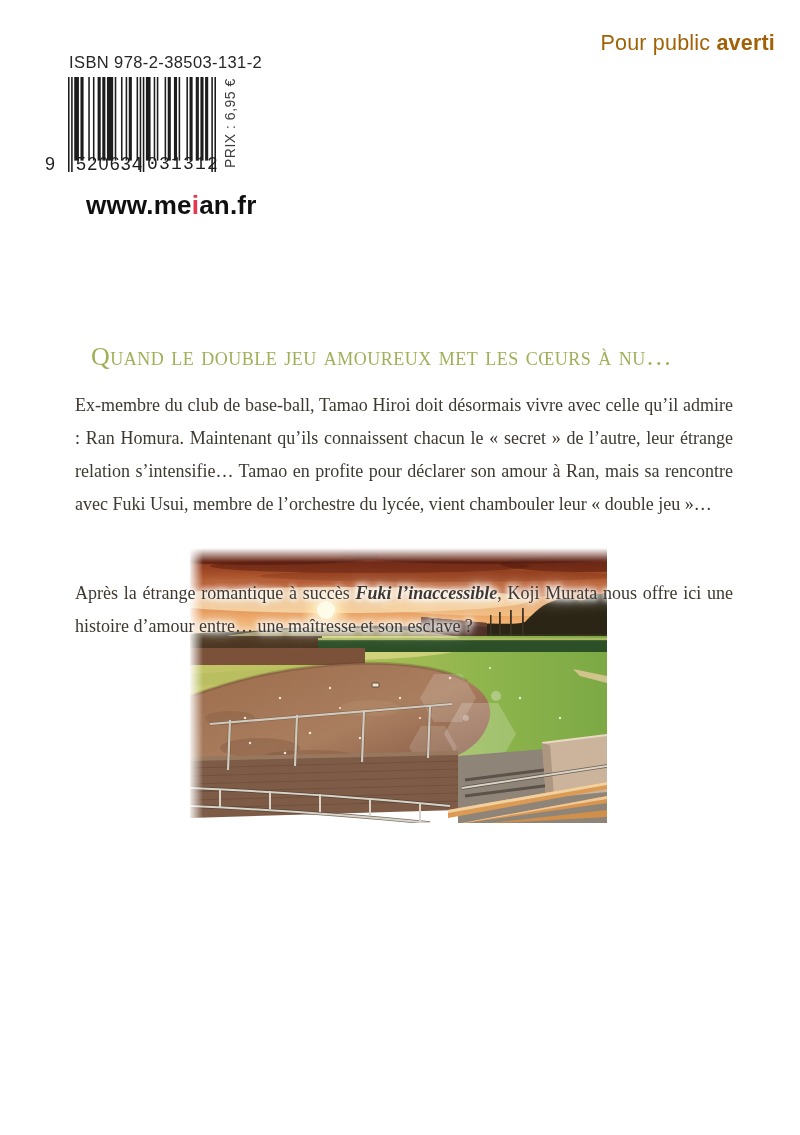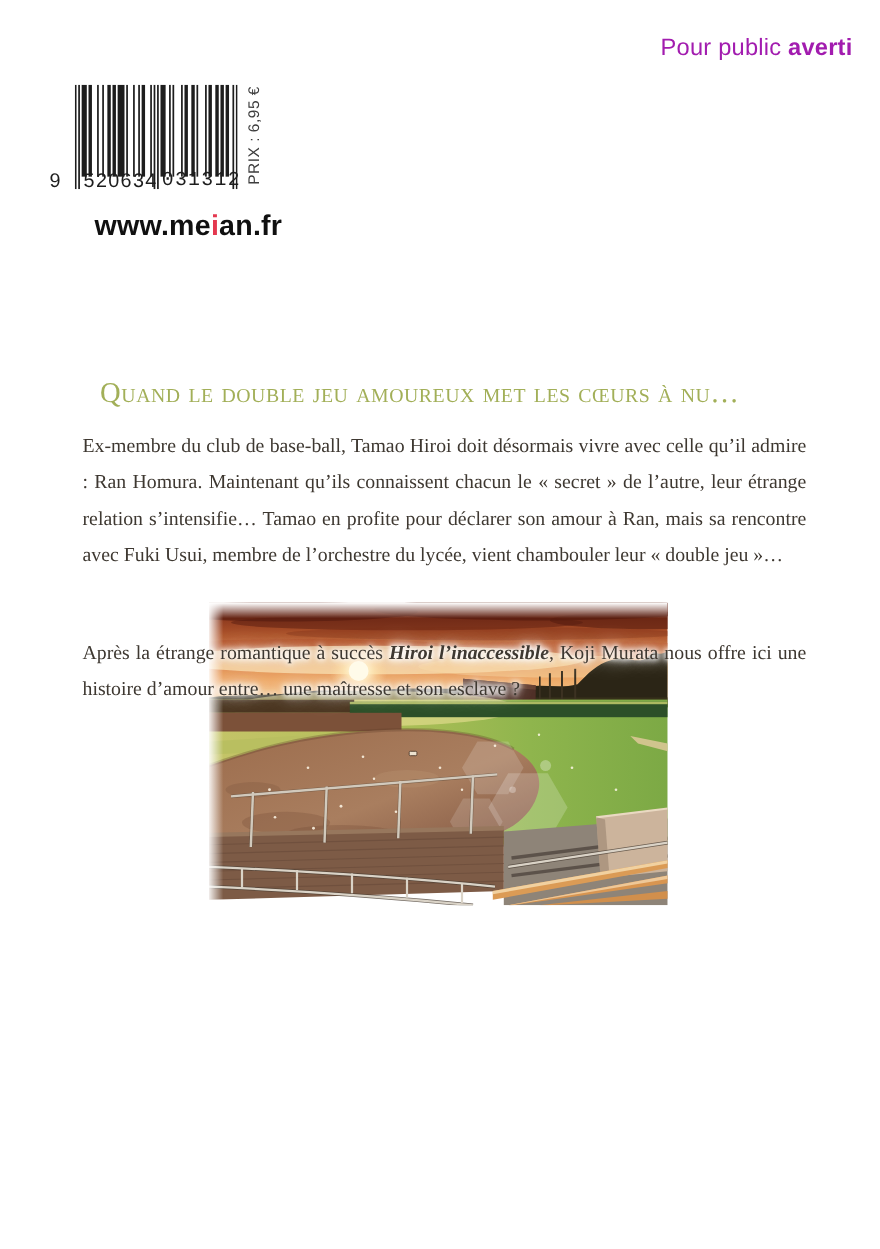--- a/index.html
+++ b/index.html
@@ -1,19 +1,19 @@
 <!DOCTYPE html>
 <html><head>
 <meta charset="utf-8">
 <style>
   html,body{margin:0;padding:0;background:#ffffff;}
   #page{position:relative;width:800px;height:1135px;background:#ffffff;overflow:hidden;
         font-family:"Liberation Sans",sans-serif;}
 
-  .audience{position:absolute;top:31px;right:25px;font-size:21.5px;color:#a21caf;letter-spacing:.2px;}
+  .audience{position:absolute;top:31px;right:25px;font-size:21.5px;color:#a16207;letter-spacing:.2px;}
   .audience b{font-weight:700;}
 
   .isbn{position:absolute;left:69px;top:53px;font-size:16.5px;color:#262626;letter-spacing:.4px;}
   .barcode{position:absolute;left:68px;top:77px;width:148px;height:95px;}
   .bc-digit{position:absolute;top:154px;font-size:18px;color:#1d1d1d;}
   .bc-9{left:45px;}
   .bc-g1{left:76px;letter-spacing:1.2px;}
   .bc-g2{left:147px;letter-spacing:1.2px;font-family:Liberation Mono, monospace;}
   .prix{position:absolute;left:222px;top:168px;transform:rotate(-90deg);transform-origin:0 0;
         font-size:14px;color:#3d3d3d;letter-spacing:.5px;white-space:nowrap;}
@@ -36,20 +36,21 @@
   .illustration{position:absolute;left:190px;top:548px;width:417px;height:275px;z-index:1;}
   .illustration svg{display:block;width:100%;height:100%;}
 </style>
 </head>
 <body>
 
 <div id="page">
 
   <div class="audience"><span>Pour public </span><b>averti</b></div>
 
+  <div class="isbn">ISBN 978-2-38503-131-2</div>
 
   <svg class="barcode" viewBox="0 0 95 100" preserveAspectRatio="none" aria-hidden="true">
     <g id="barcode-bars" fill="#1d1d1d">
         <rect x="0" y="0" width="1" height="100"></rect>
         <rect x="2" y="0" width="1" height="100"></rect>
         <rect x="4" y="0" width="3" height="88"></rect>
         <rect x="8" y="0" width="2" height="88"></rect>
         <rect x="13" y="0" width="1" height="88"></rect>
         <rect x="16" y="0" width="1" height="88"></rect>
         <rect x="19" y="0" width="2" height="88"></rect>
@@ -261,15 +262,15 @@
             <line x1="180" y1="250" x2="180" y2="268"></line>
           <line x1="230" y1="255" x2="230" y2="273"></line>
         </g>
       </g>
 
       <rect x="0" y="0" width="417" height="14" fill="url(#fadeTop)"></rect>
       <rect x="0" y="0" width="13" height="275" fill="url(#fadeLeft)"></rect>
     </svg>
   </div>
 
-  <p class="bodytxt p2"><span>Après la étrange romantique à succès </span><span class="booktitle">Hiroi l’inaccessible</span><span>, Koji Murata nous offre ici une histoire d’amour entre… une maîtresse et son esclave ?</span></p>
+  <p class="bodytxt p2"><span>Après la étrange romantique à succès </span><span class="booktitle">Fuki l’inaccessible</span><span>, Koji Murata nous offre ici une histoire d’amour entre… une maîtresse et son esclave ?</span></p>
 
 </div>
 
 </body></html>

